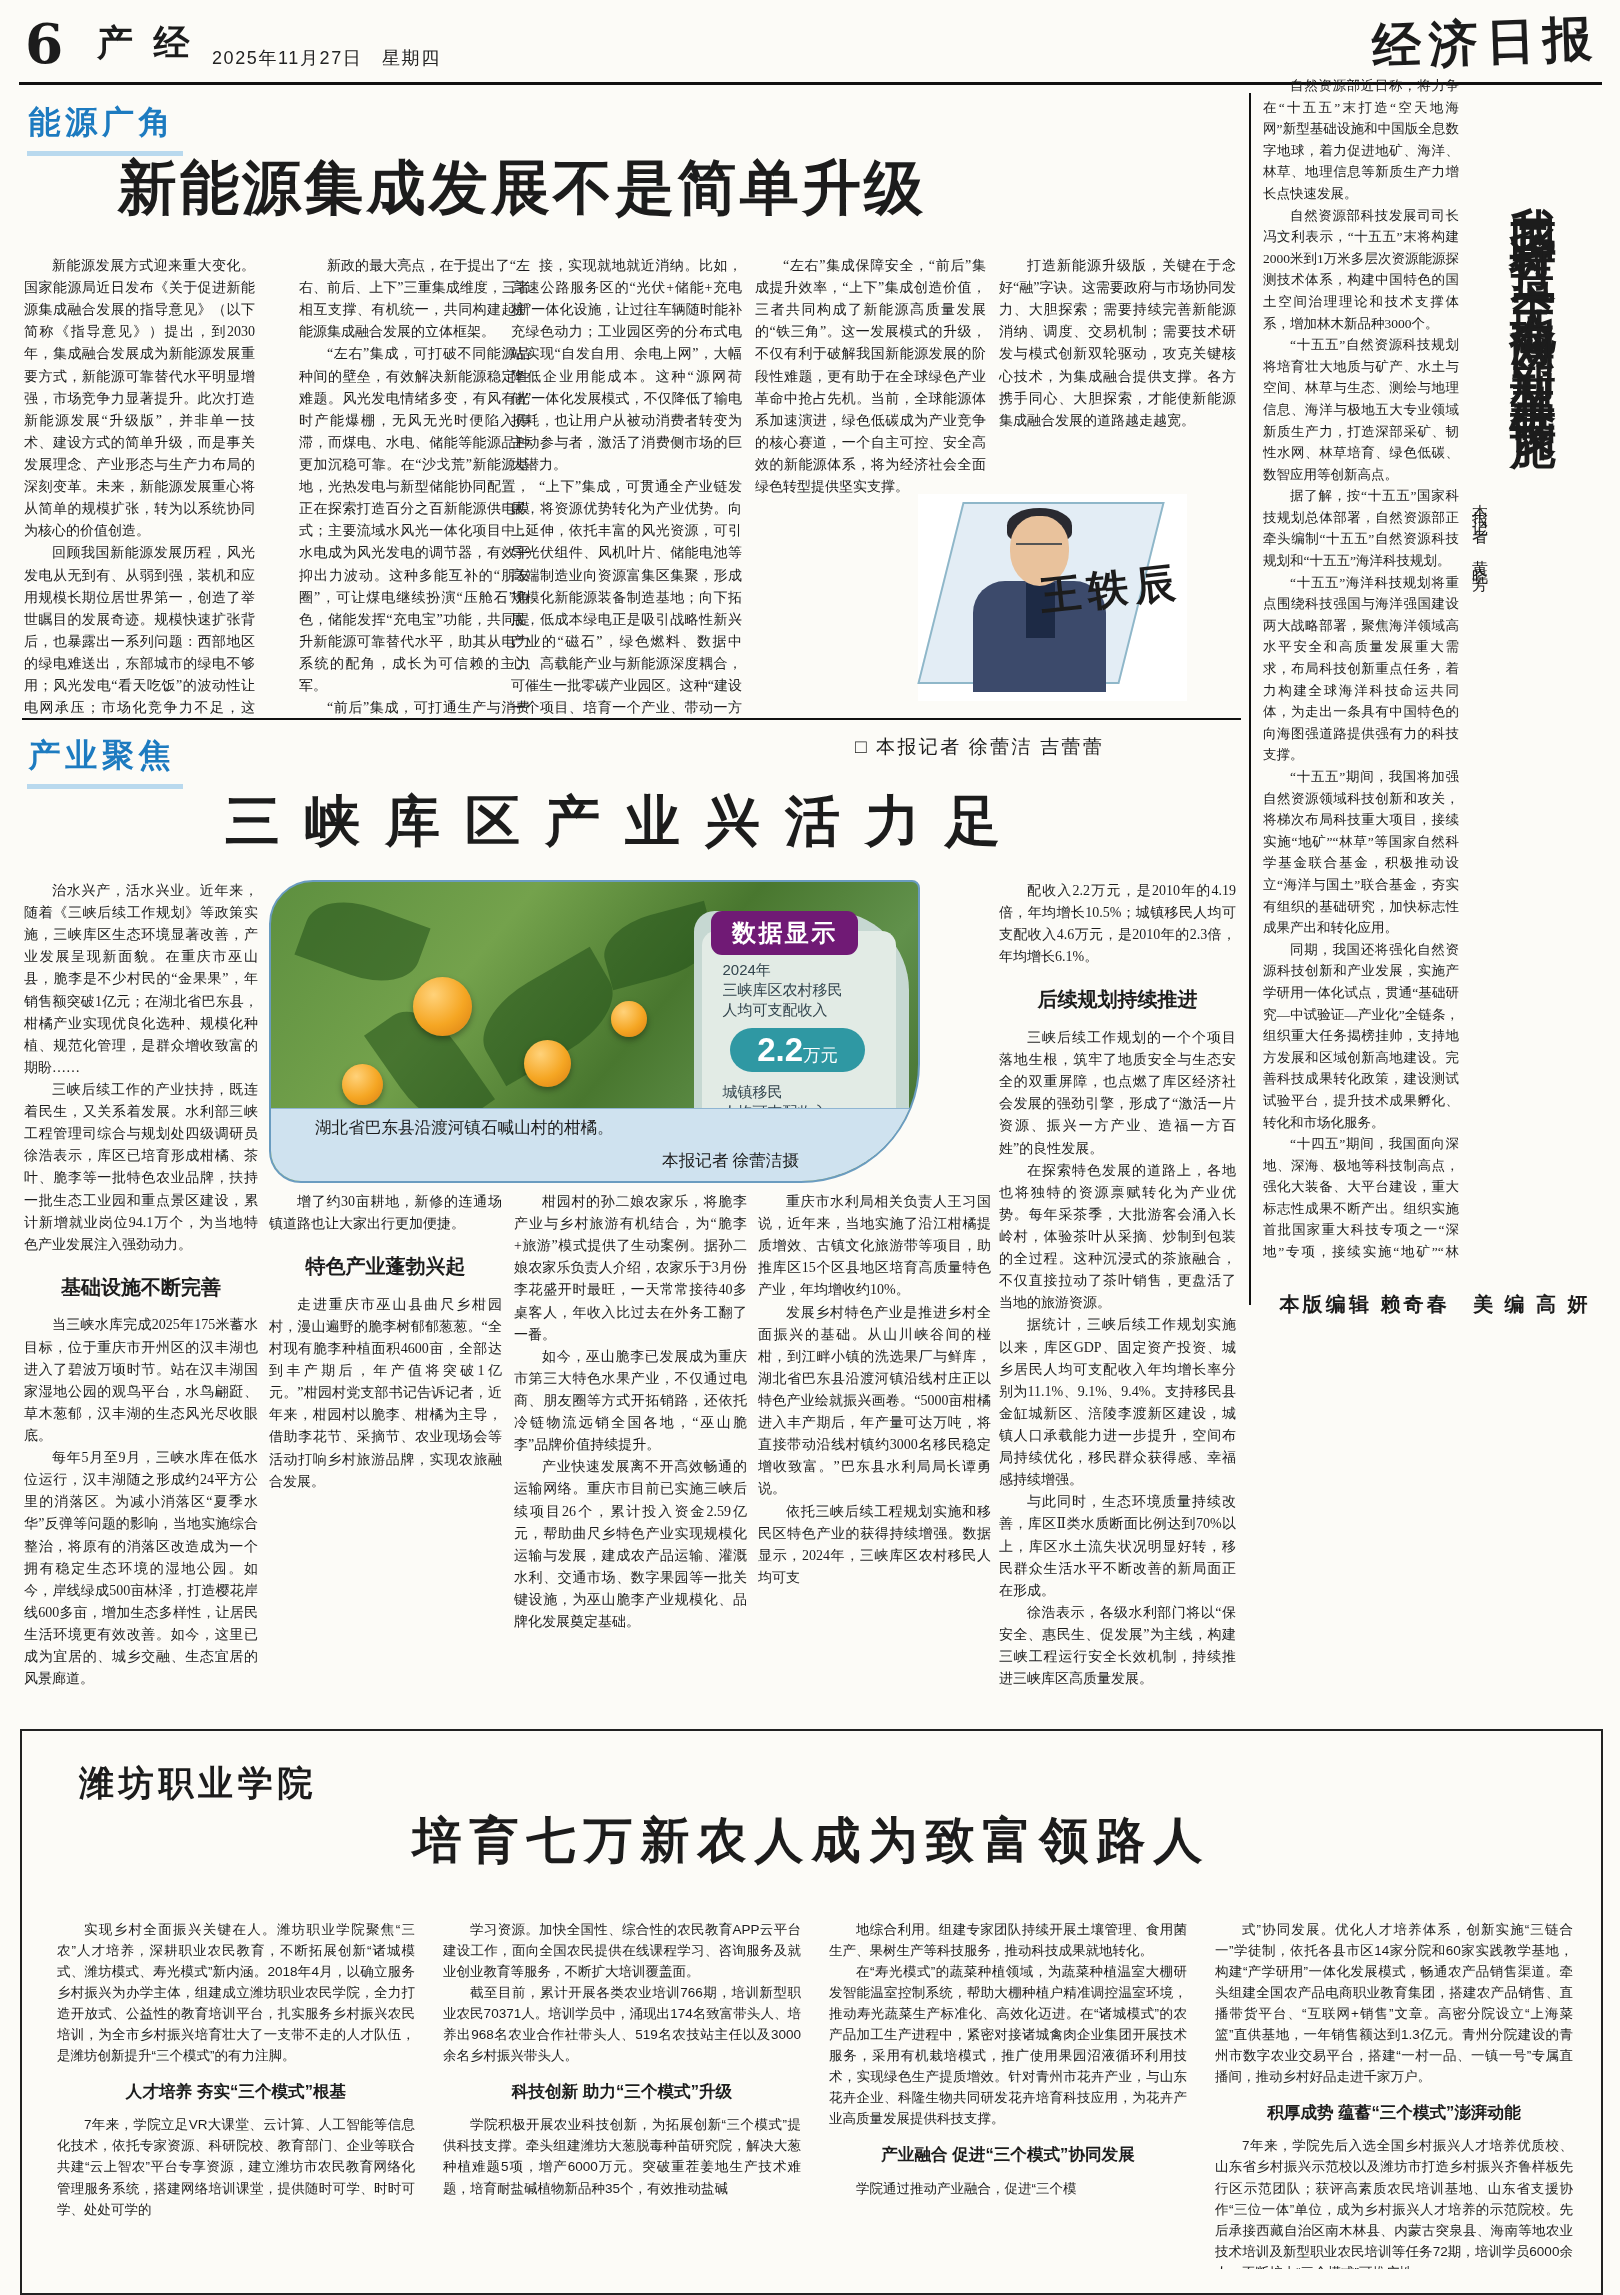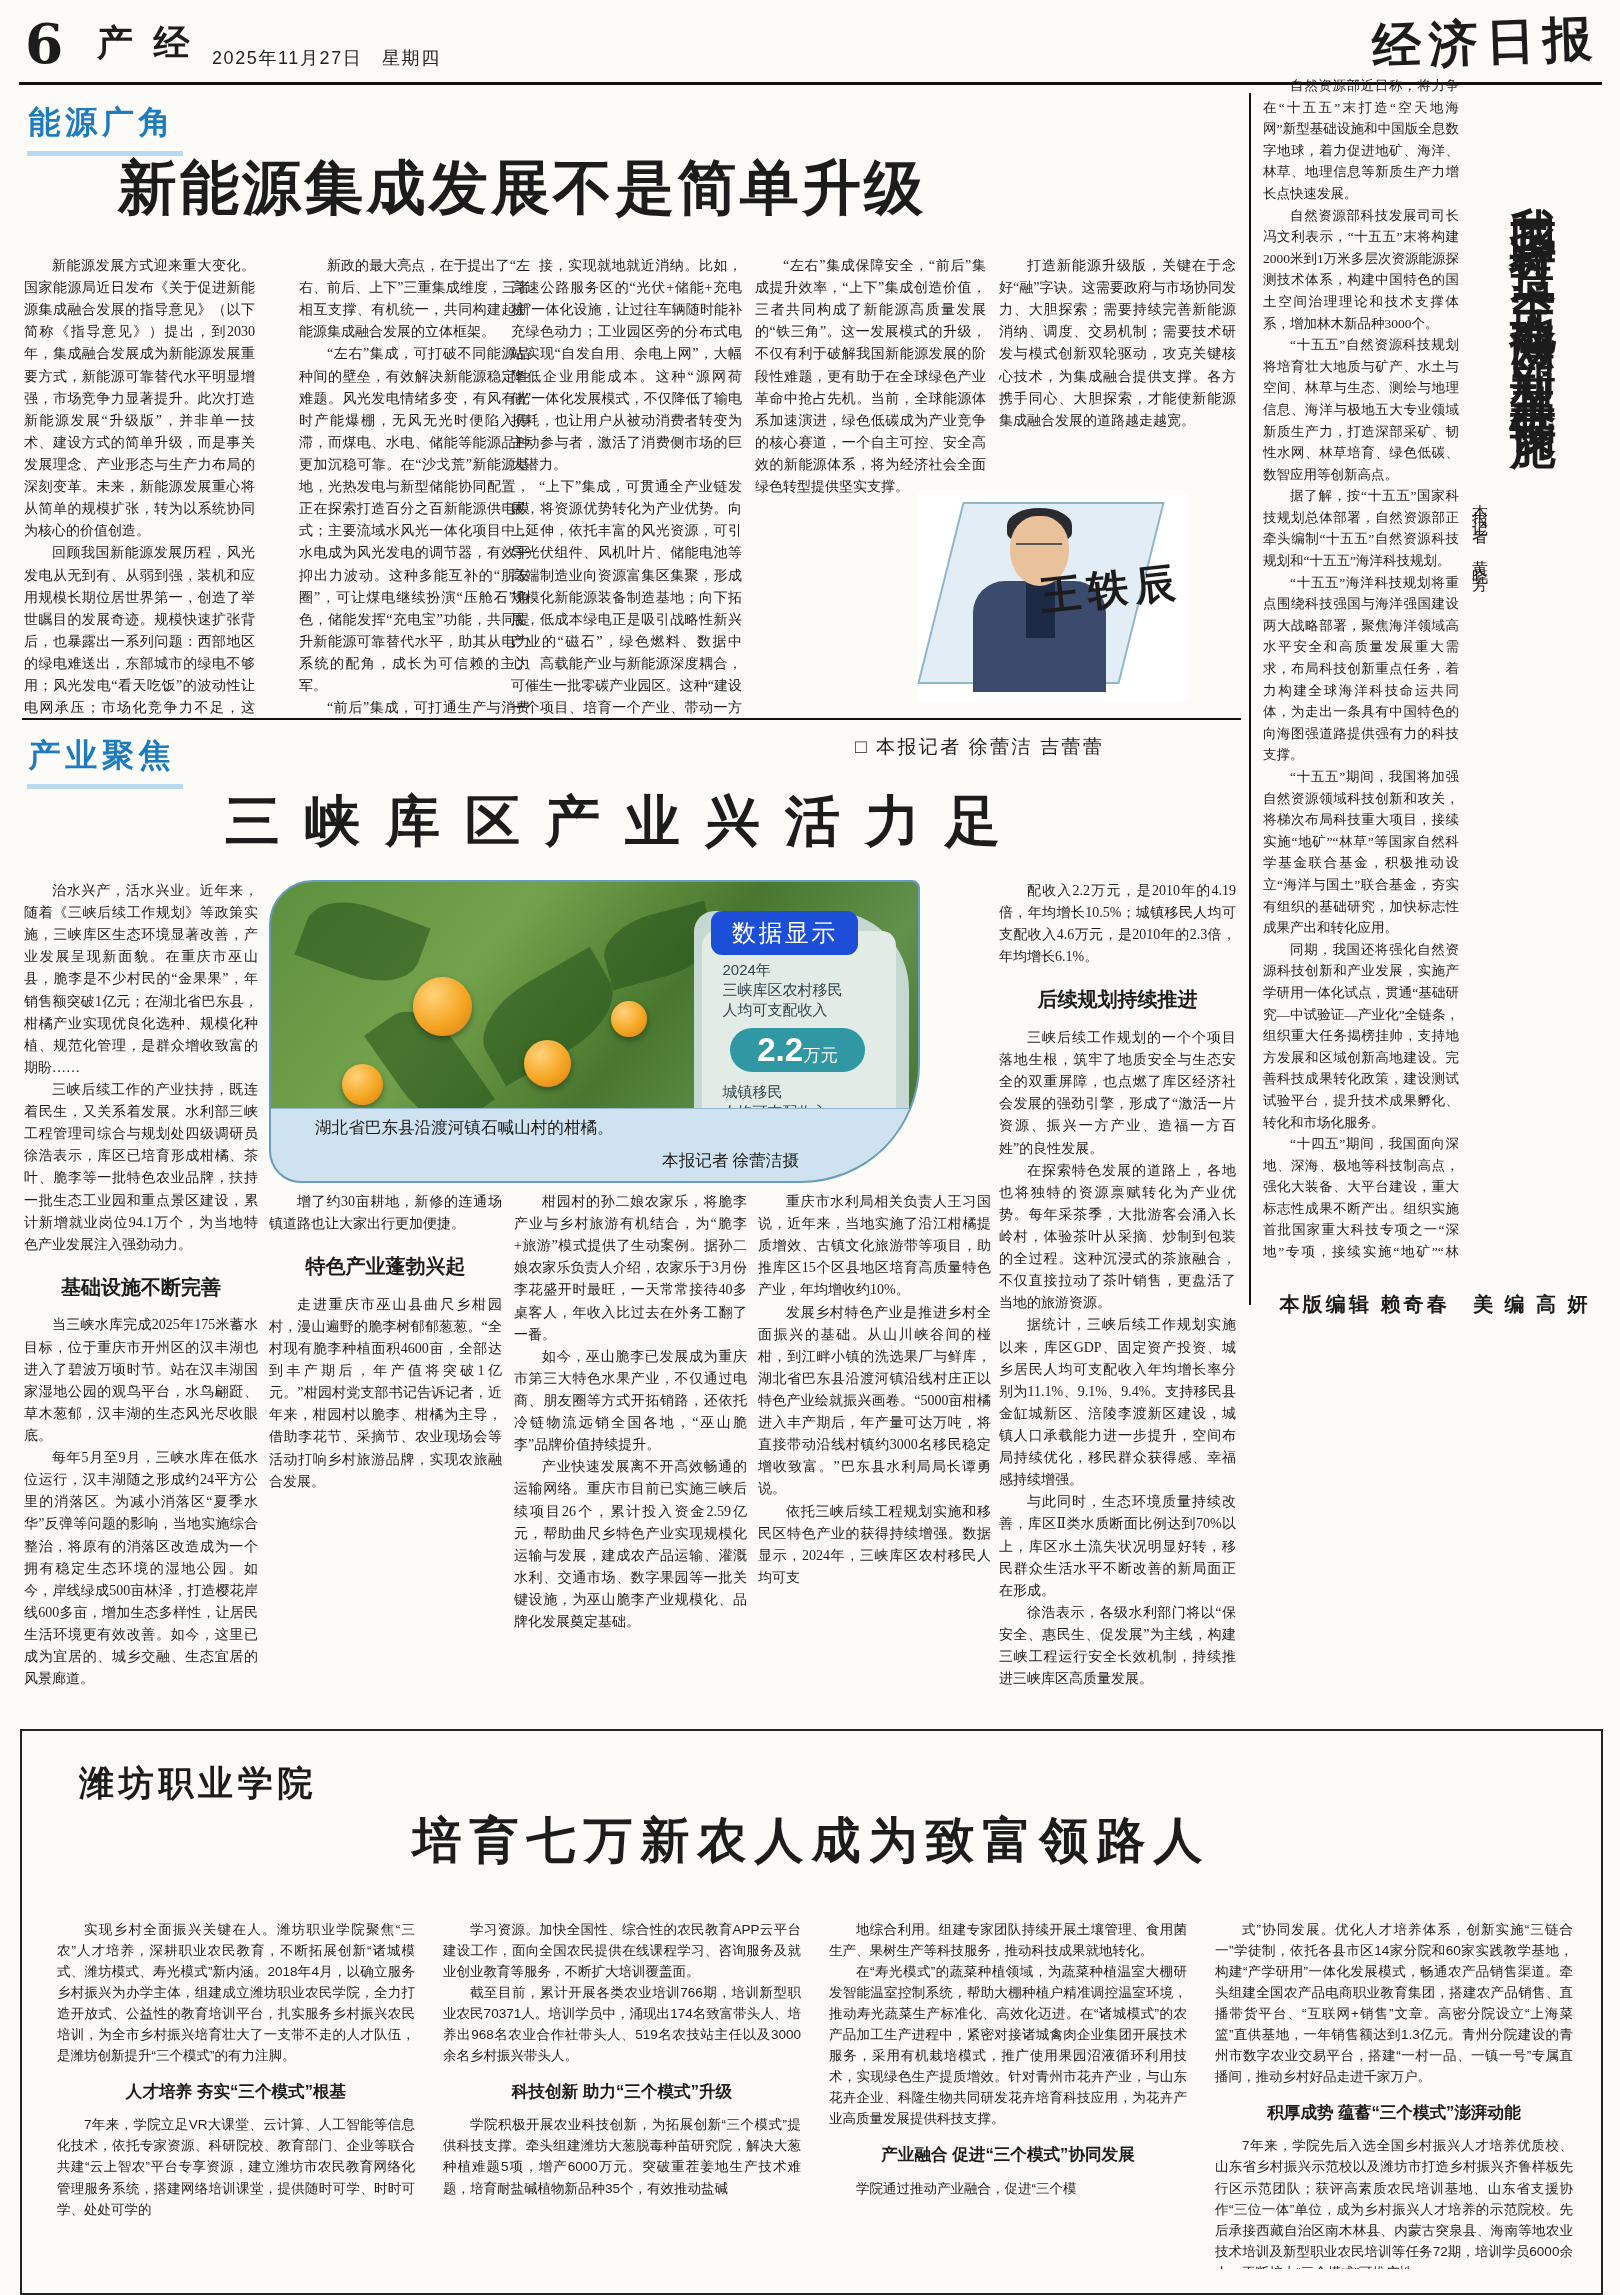--- a/index.html
+++ b/index.html
@@ -27,21 +27,21 @@
   .photo{border:2.4px solid #6a9cc0;border-radius:44px 8px 119px 32px;overflow:hidden;
          background:linear-gradient(130deg,#5d8f3f 0%,#74a24c 30%,#49772f 55%,#61914b 75%,#3e6a2c 100%);}
   .leaf{position:absolute;border-radius:50% 0 50% 0;background:rgba(34,80,25,.55);}
   .orange{position:absolute;border-radius:50%;background:radial-gradient(circle at 35% 30%,#ffd27a,#f5a623 55%,#d97d12);box-shadow:0 3.2px 6.3px rgba(0,0,0,.35);}
   .caption-strip{position:absolute;left:0;right:0;bottom:0;height:73px;background:#cfe2ef;
                  border-top:1.6px solid #8fb5d2;font-size:16.6px;padding:8px 24px 0 44px;box-sizing:border-box;}
   .caption-credit{position:absolute;right:119px;bottom:9.5px;font-size:16.6px;}
   
   .databox{position:absolute;background:#c6d8d2;border-radius:20.6px 79px 20.6px 55px;}
   .databox-inner{position:absolute;left:8px;top:20.6px;right:12.7px;bottom:14.2px;background:#e2ebe5;border-radius:14.2px 14.2px 14.2px 32px;}
-  .databox-title{position:absolute;left:17.4px;top:0;background:#1d4ed8;color:#fff;font-weight:normal;
+  .databox-title{position:absolute;left:17.4px;top:0;background:#701a75;color:#fff;font-weight:bold;
                  font-size:24px;font-family:"Liberation Sans",sans-serif;padding:6.3px 20.6px;border-radius:11px;letter-spacing:2.4px;}
   .db-label{font-size:15px;color:#33454e;line-height:1.35;font-family:"Liberation Sans",sans-serif;}
   .db-pill{background:#2f98a3;color:#fff;border-radius:24px;text-align:center;padding:3.2px 0;
            font-family:"Liberation Sans",sans-serif;}
   .db-num{font-size:33px;font-weight:bold;}
   .db-unit{font-size:17.4px;}
   
   .portrait{background:#fff;}
   .portrait .frame{position:absolute;left:22px;top:8px;width:198px;height:178px;background:#e3edf5;
                    border:2.4px solid #8fb7c9;transform:skewX(-14deg);}

